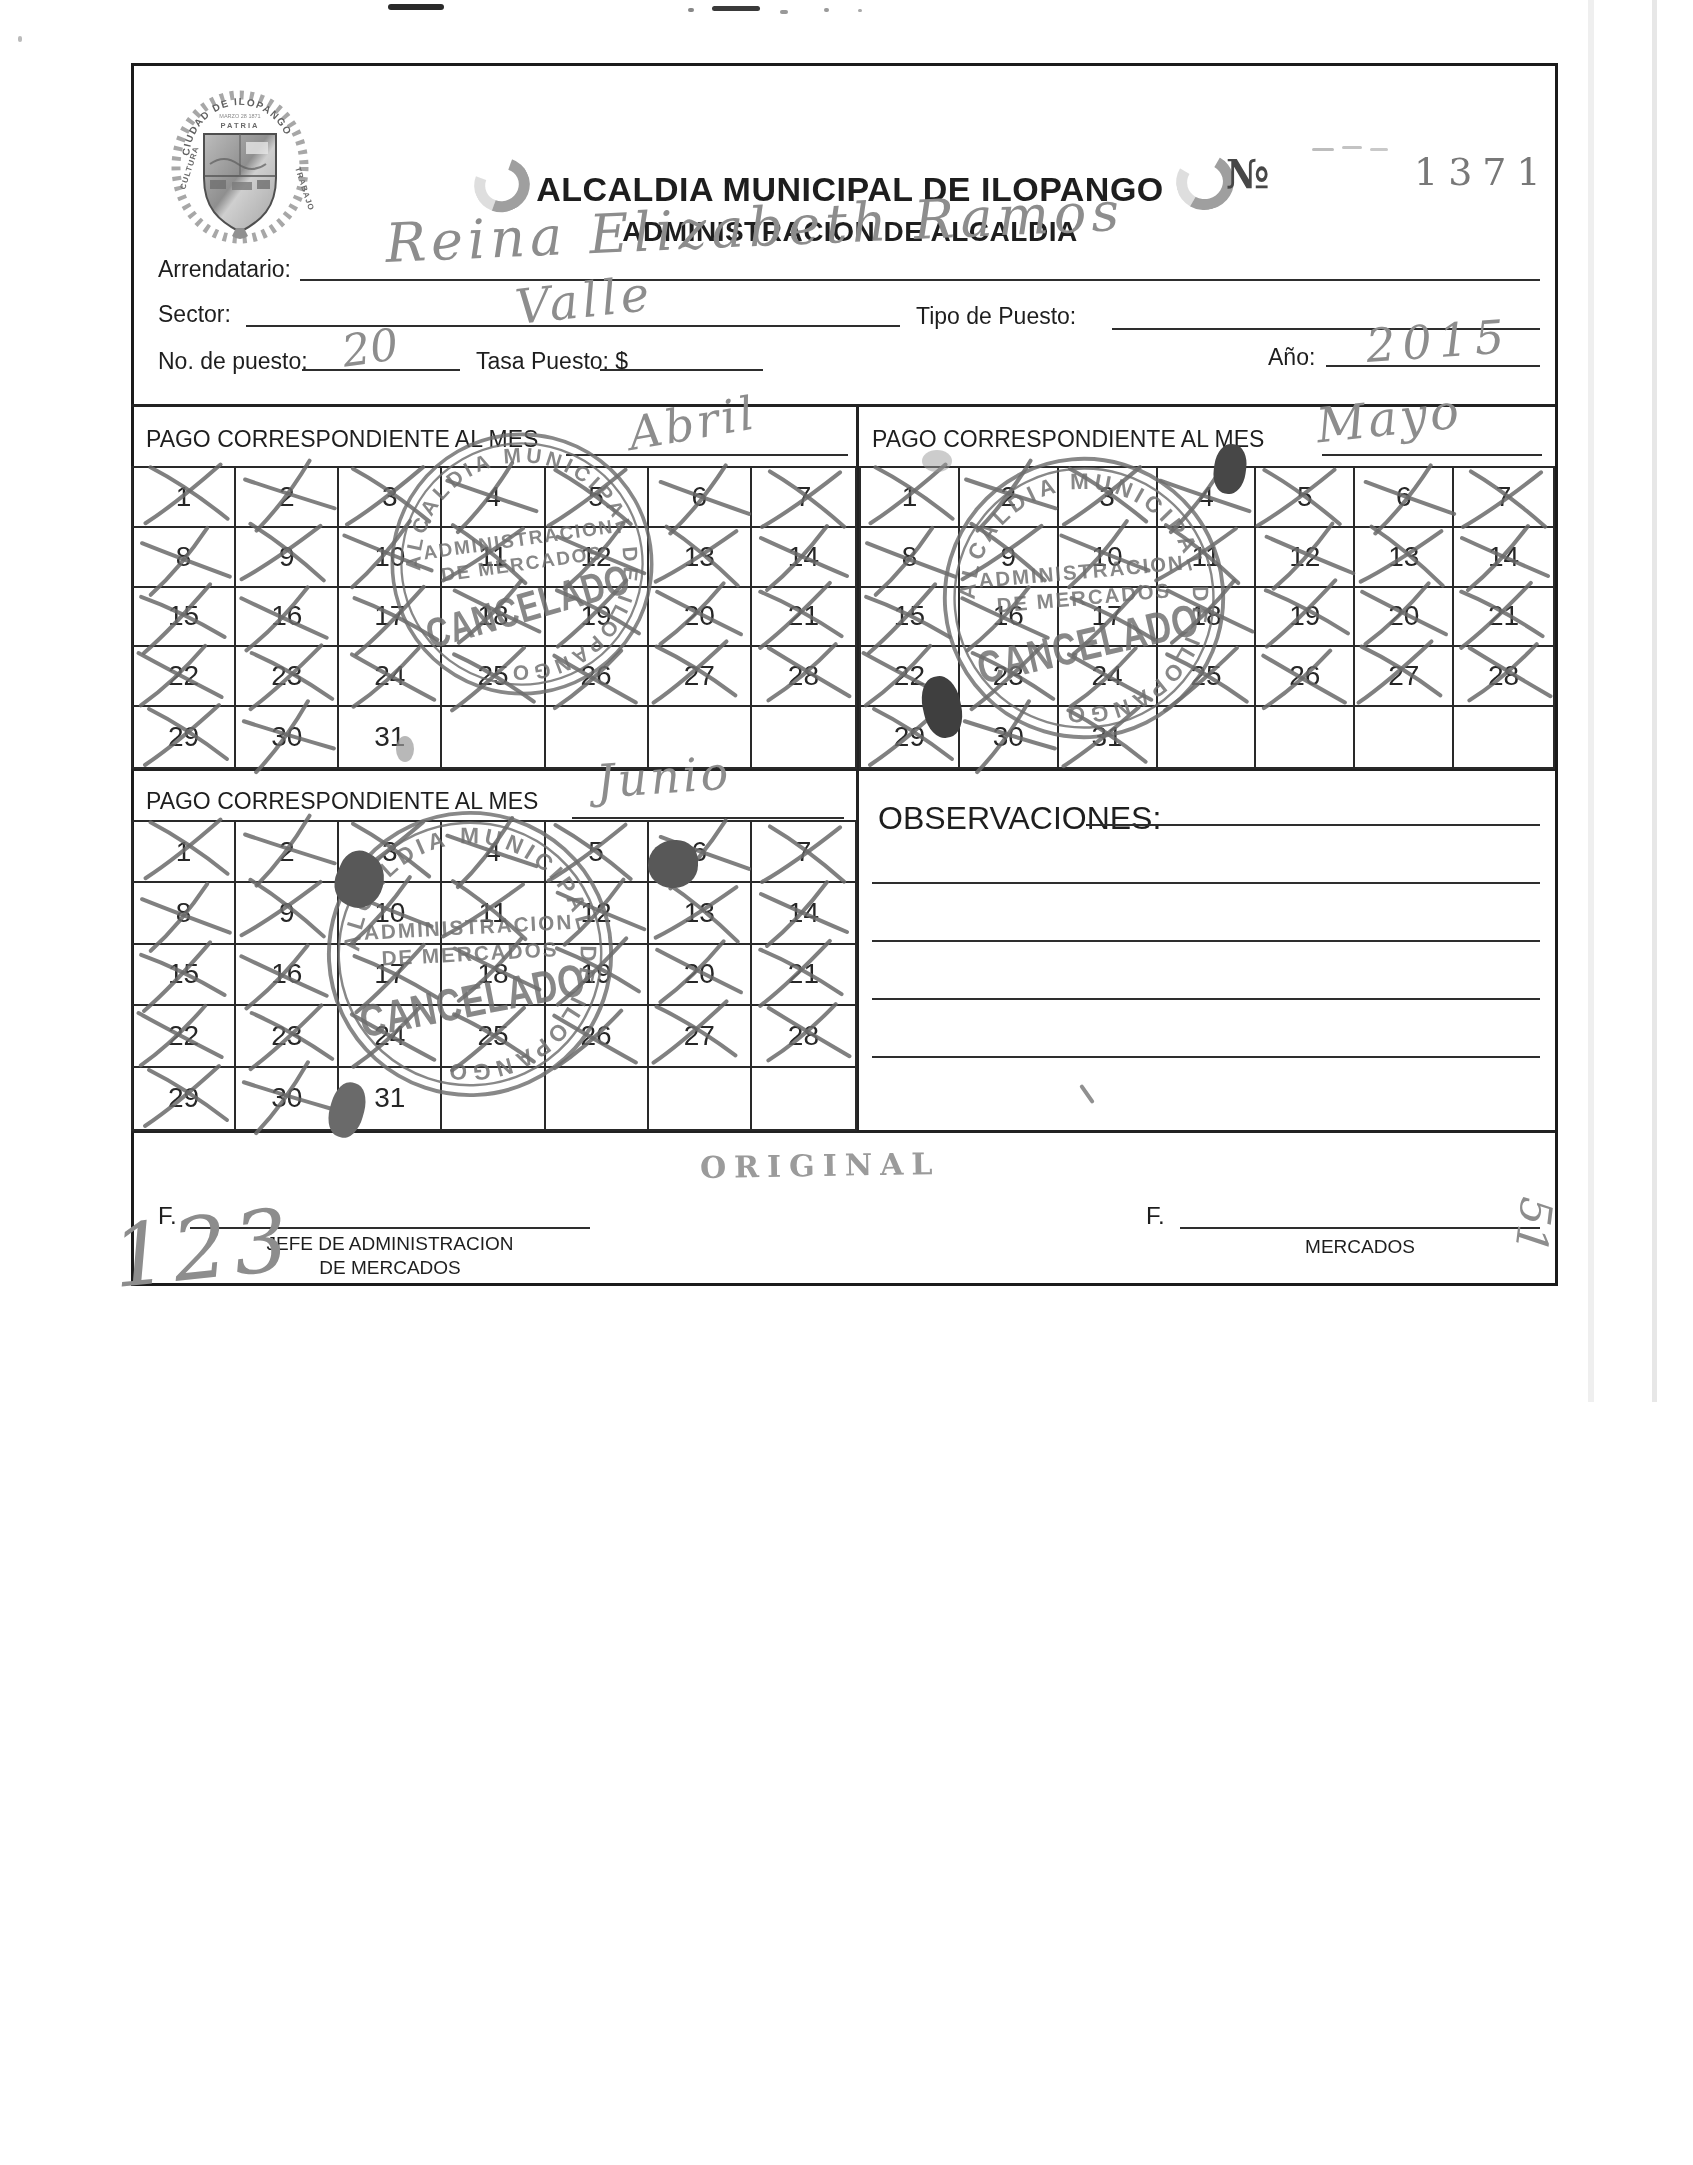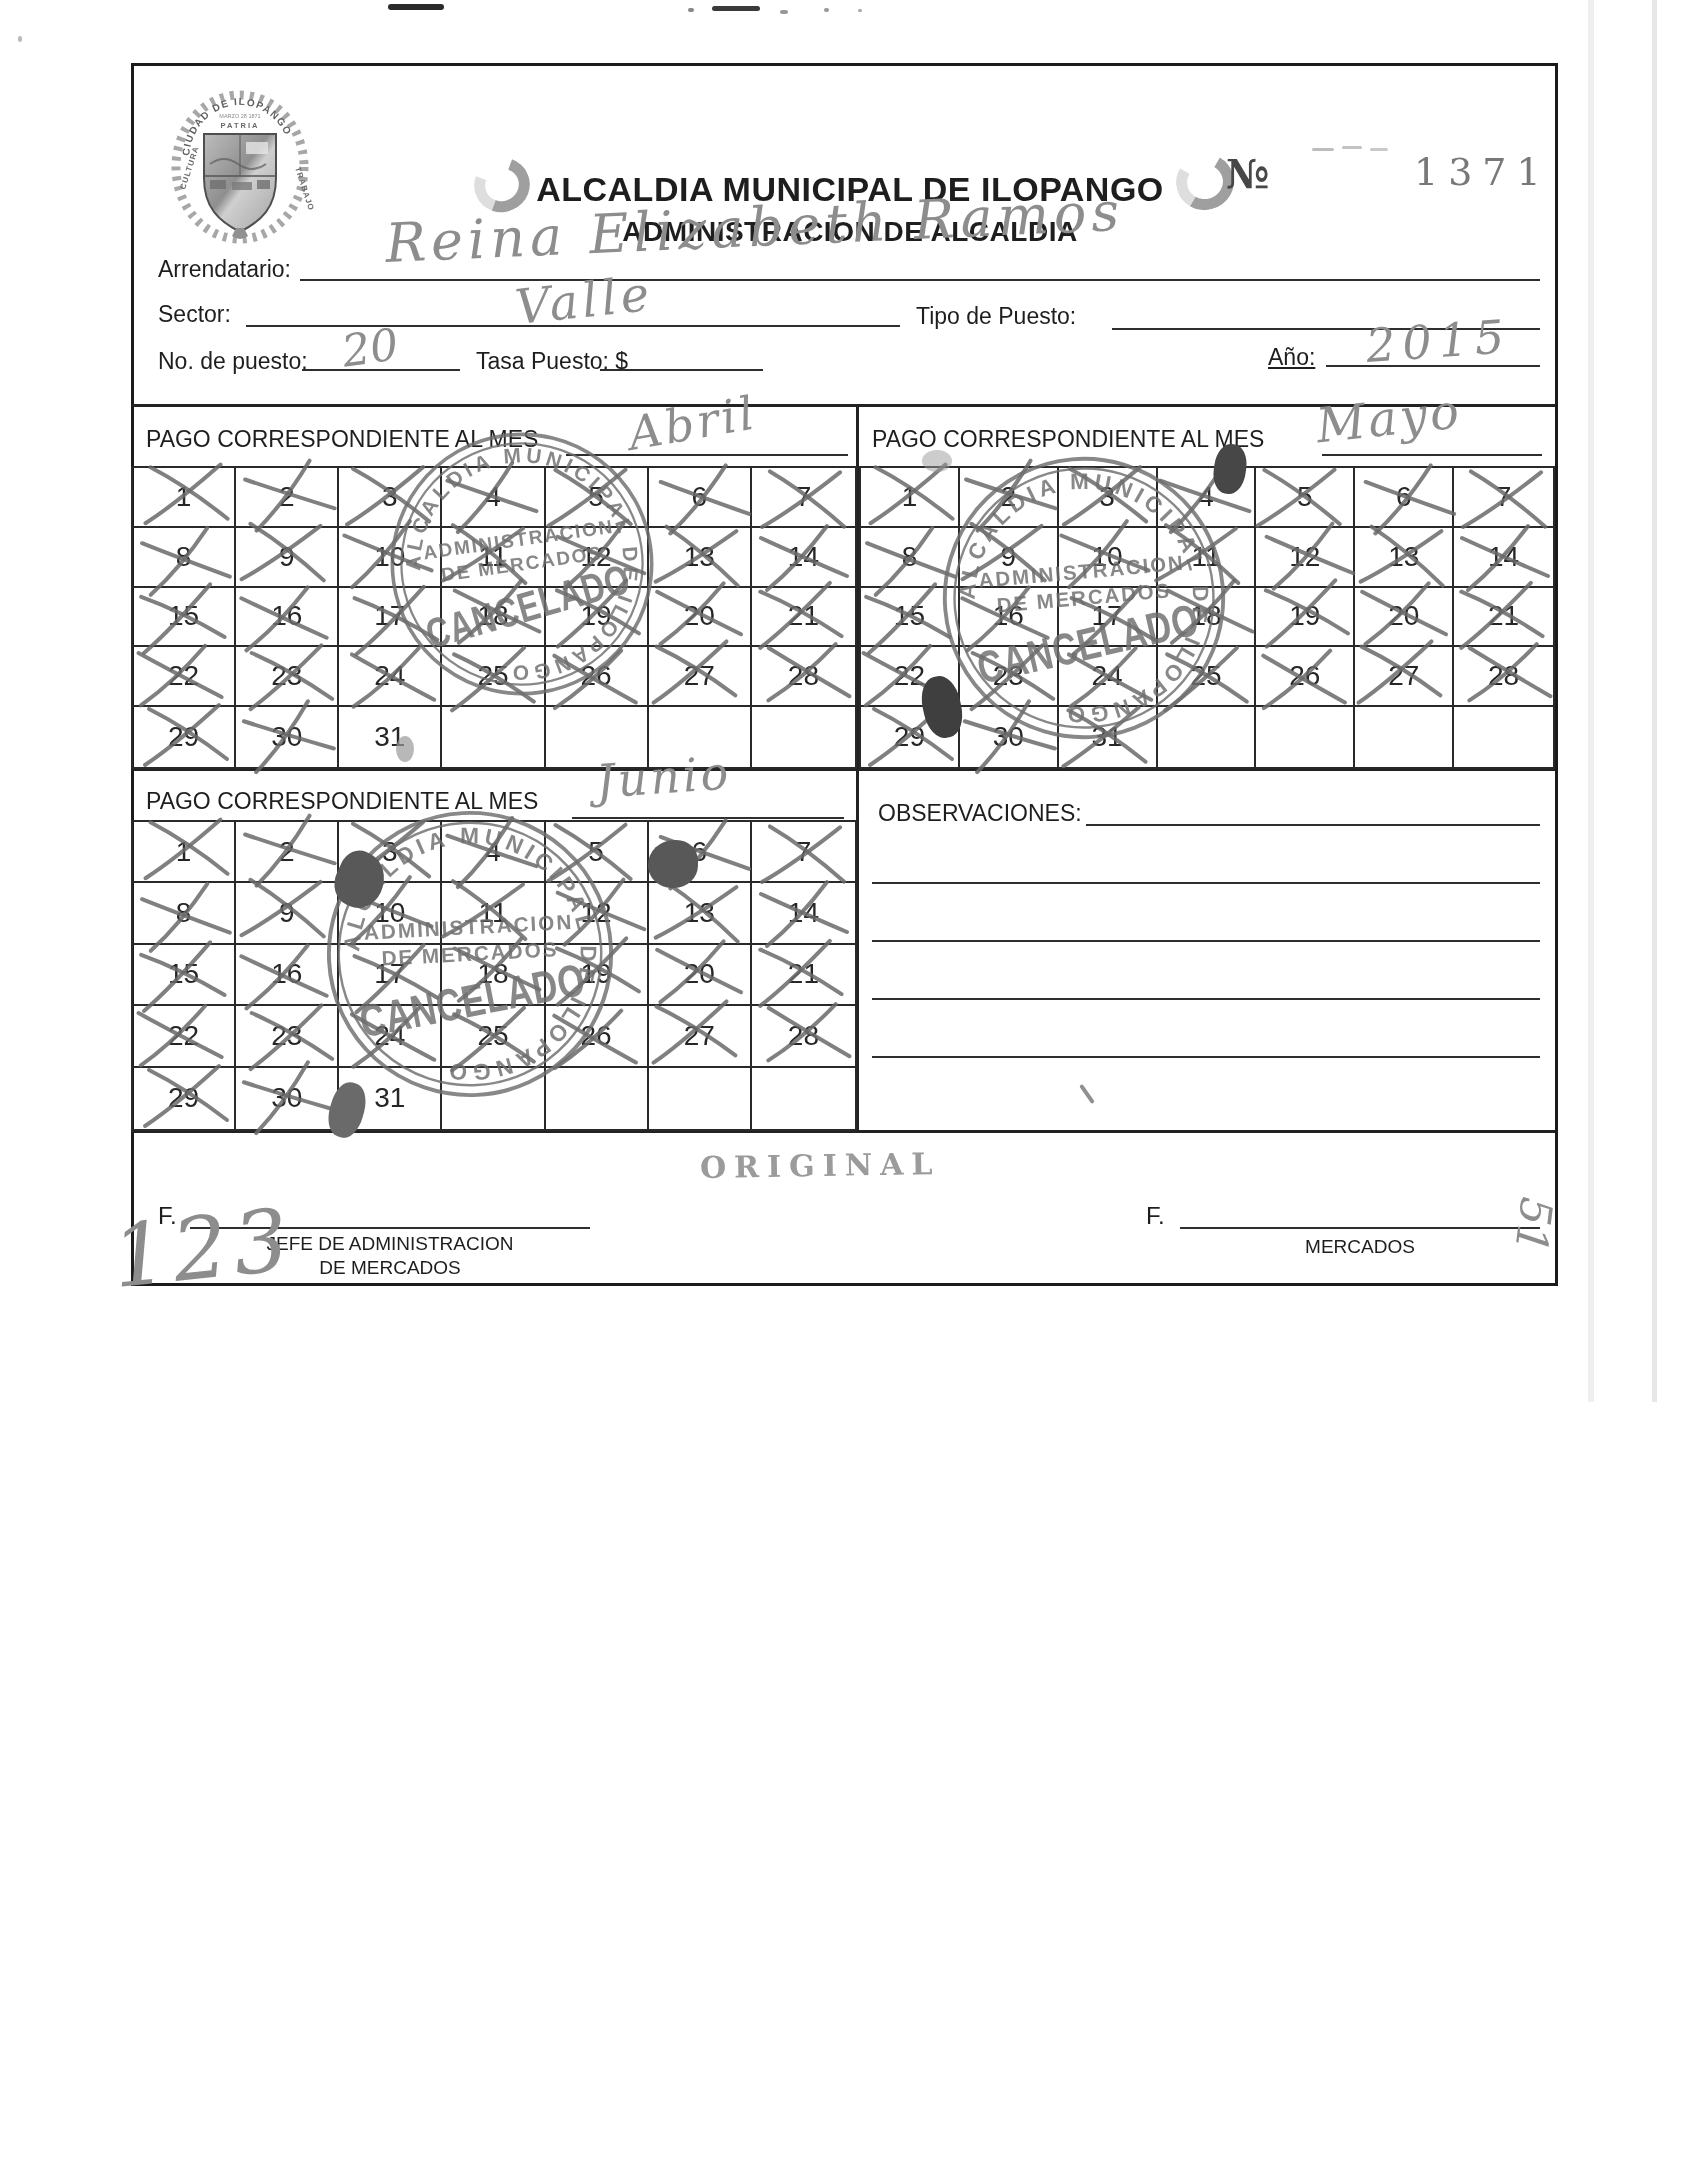--- a/index.html
+++ b/index.html
@@ -95,21 +95,21 @@
   <div class="lbl" style="left:916px;top:303px;font-size:23px;">Tipo de Puesto:</div>
   <div class="line" style="left:1112px;top:328px;width:428px;"></div>
 
   <div class="lbl" style="left:158px;top:348px;font-size:23px;">No. de puesto:</div>
   <div class="line" style="left:302px;top:369px;width:158px;"></div>
   <div class="hw" style="left:342px;top:322px;font-size:44px;transform:rotate(-8deg);">20</div>
 
   <div class="lbl" style="left:476px;top:348px;font-size:23px;">Tasa Puesto: $</div>
   <div class="line" style="left:600px;top:369px;width:163px;"></div>
 
-  <div class="lbl" style="left:1268px;top:344px;font-size:23px;text-decoration:underline;">Año:</div>
+  <div class="lbl" style="left:1268px;top:344px;font-size:23px;">Año:</div>
   <div class="line" style="left:1326px;top:365px;width:214px;"></div>
   <div class="hw" style="left:1366px;top:314px;font-size:46px;letter-spacing:7px;transform:rotate(-4deg);">2015</div>
 
   <div class="divider" style="left:131px;top:404px;width:1424px;height:3px;"></div>
   <div class="divider" style="left:856px;top:404px;width:3px;height:729px;"></div>
   <div class="divider" style="left:131px;top:768px;width:1424px;height:3px;"></div>
   <div class="divider" style="left:131px;top:1130px;width:1424px;height:3px;"></div>
 
   <div class="lbl" style="left:146px;top:426px;font-size:23px;">PAGO CORRESPONDIENTE AL MES</div>
   <div class="line" style="left:566px;top:454px;width:282px;"></div>
@@ -777,21 +777,21 @@
       </div>
       <div class="cell">
         <span class="daynum">31</span>
       </div>
       <div class="cell"></div>
       <div class="cell"></div>
       <div class="cell"></div>
       <div class="cell"></div>
     </div>
 
-  <div class="lbl" style="left:878px;top:800px;font-size:23px;">OBSERVACIONES:</div>
+  <div class="lbl" style="left:878px;top:800px;font-size:32px;">OBSERVACIONES:</div>
   <div class="line" style="left:1086px;top:824px;width:454px;"></div>
   <div class="line" style="left:872px;top:882px;width:668px;"></div>
   <div class="line" style="left:872px;top:940px;width:668px;"></div>
   <div class="line" style="left:872px;top:998px;width:668px;"></div>
   <div class="line" style="left:872px;top:1056px;width:668px;"></div>
   <div class="artifact" style="left:1076px;top:1092px;width:22px;height:4px;background:#909090;transform:rotate(55deg);"></div>
 
   <div class="stamp" style="left:386px;top:428px;width:272px;height:272px;transform:rotate(-8deg);"><svg viewBox="0 0 300 300" width="100%" height="100%">
         <defs>
           <path id="arc1" d="M 150 150 m -112 0 a 112 112 0 1 1 224 0 a 112 112 0 1 1 -224 0" fill="none"></path>

